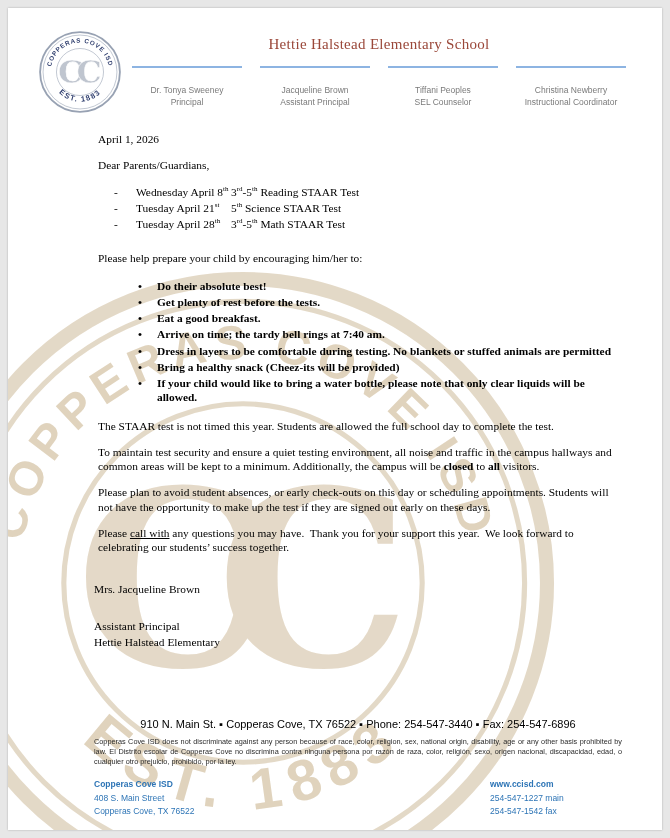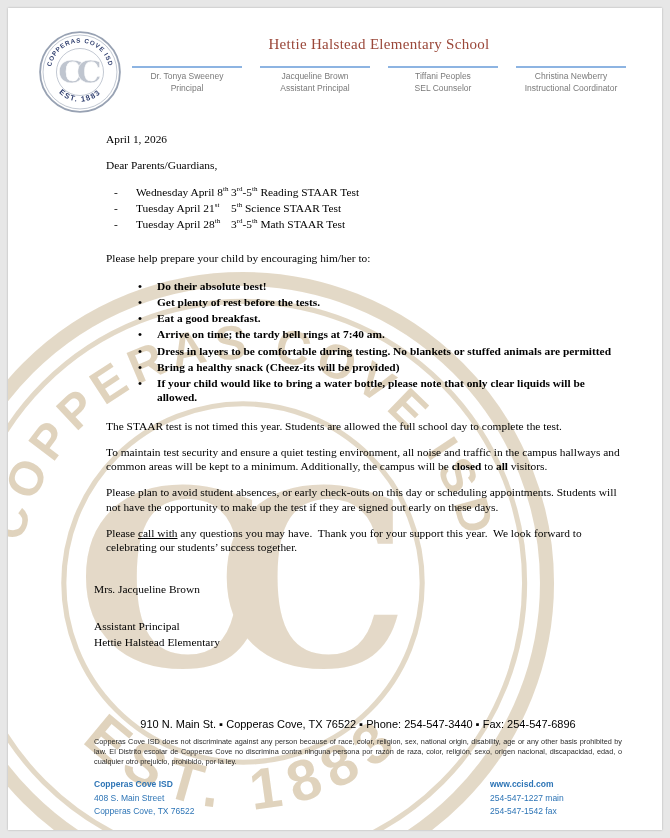--- a/index.html
+++ b/index.html
@@ -11,41 +11,41 @@
   .content{position:relative;z-index:1;height:100%;display:flex;flex-direction:column;}
 
   
   .header{display:flex;padding:22px 36px 0 30px;}
   .seal{width:84px;height:84px;flex:none;}
   .header-right{flex:1;padding-left:10px;}
   .school-title{margin-top:6px;text-align:center;color:#9A4739;font-size:15px;letter-spacing:.3px;
                 font-family:"Liberation Serif", serif;}
   .staff-row{display:flex;gap:18px;margin-top:13px;font-family:"Liberation Sans", sans-serif;
              color:#7a7a7a;font-size:8.5px;line-height:1.3;text-align:center;}
-  .staff-col{flex:1;border-top:2px solid #8DB4E2;padding-top:3px;}
+  .staff-col{flex:1;border-top:2px solid #8DB4E2;padding-top:17px;}
   .staff-name{margin-bottom:1px;}
 
   
   .seal-svg .ring-thin{fill:none;}
   .seal-svg .arc{font-family:"Liberation Sans", sans-serif;font-weight:700;font-size:7.5px;letter-spacing:1px;}
   .seal-svg .arc-b{font-size:9px;letter-spacing:1.6px;}
   .seal-svg .mono{font-family:"DejaVu Serif", serif;font-weight:700;font-size:38px;text-anchor:middle;
                   stroke:#ffffff;stroke-width:.6;}
   .seal-main .ring-outer{stroke:#98A2B3;fill:#ffffff;}
   .seal-main .ring-thin{stroke:#A6AEBD;}
   .seal-main .arc{fill:#2F3E6E;}
   .seal-main .mono{fill:#BFC5CF;}
   .seal-wm .ring-outer{stroke:#C9B490;fill:none;}
   .seal-wm .ring-thin{stroke:#C9B490;}
   .seal-wm .arc{fill:#C2A97E;}
   .seal-wm .mono{fill:#CBB592;stroke:none;}
 
   
   .body{padding:18px 40px 0 86px;font-size:11.4px;line-height:1.25;color:#000;}
-  .body p{margin:0 0 12px 12px;}
+  .body p{margin:0 0 12px 4px;}
   sup{font-size:.62em;line-height:0;vertical-align:super;}
   .schedule{margin:0 0 20px 20px;}
   .sched-row{display:flex;margin-bottom:2px;}
   .sched-dash{width:22px;flex:none;}
   .sched-day{width:95px;flex:none;}
   .sched-test{flex:1;}
   .bullets{margin:13px 0 14px 44px;font-weight:bold;}
   .bullet-item{display:flex;margin-bottom:2px;}
   .bullet-dot{width:19px;flex:none;}
   .bullet-text{flex:1;padding-right:8px;}

